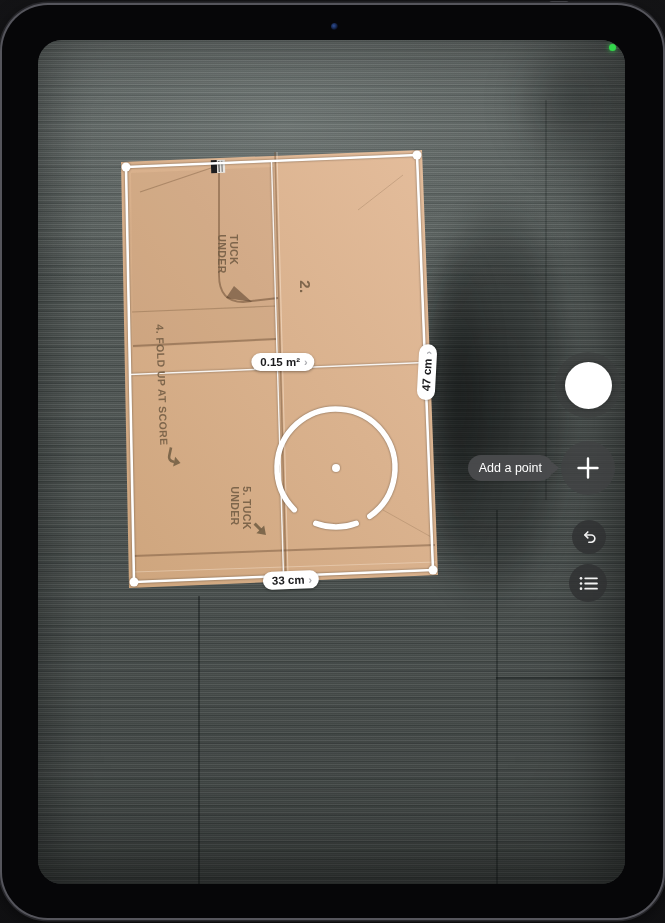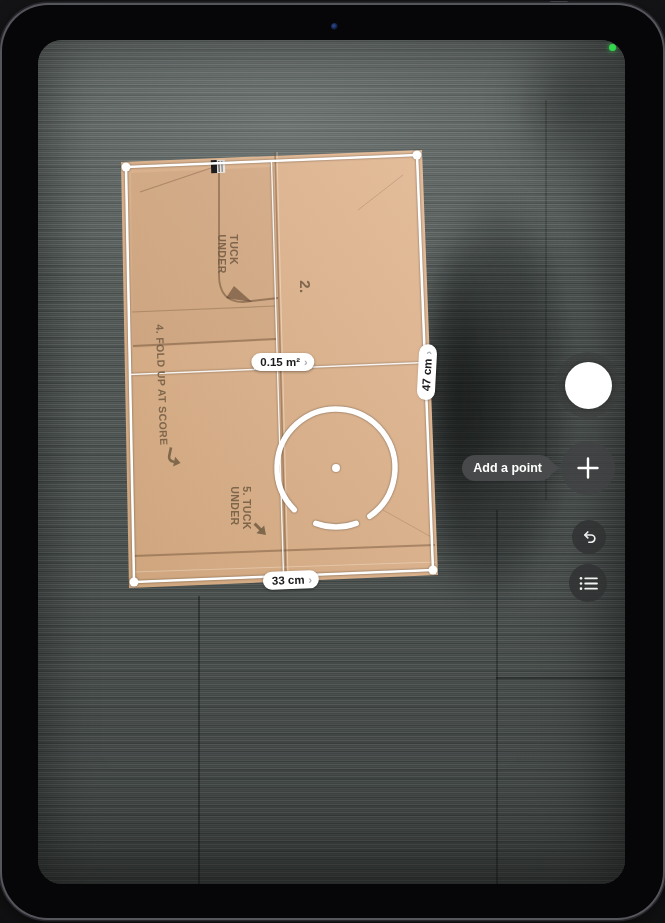--- a/index.html
+++ b/index.html
@@ -54,21 +54,21 @@
   
   .hud-circle{position:absolute;border-radius:50%;display:flex;align-items:center;justify-content:center;}
   .shutter-ring{left:517px;top:312px;width:66px;height:66px;background:rgba(58,61,60,.55);}
   .shutter-core{width:47px;height:47px;border-radius:50%;background:#ffffff;box-shadow:0 0 6px rgba(0,0,0,.3);}
   .btn-add{left:523px;top:401px;width:54px;height:54px;background:rgba(64,65,66,.78);}
   .btn-undo{left:534px;top:480px;width:34px;height:34px;background:rgba(48,49,50,.82);}
   .btn-list{left:531px;top:524px;width:38px;height:38px;background:rgba(48,49,50,.82);}
   .tooltip{
     position:absolute;right:72px;top:415px;height:26px;display:flex;align-items:center;
     background:rgba(74,75,77,.95);border-radius:13px;padding:0 11px;
-    color:#fff;font-size:12.5px;white-space:nowrap;font-weight:bold;
+    color:#fff;font-size:12.5px;white-space:nowrap;
   }
   .tooltip::after{
     content:"";position:absolute;right:-6px;top:50%;transform:translateY(-50%);
     border-left:7px solid rgba(74,75,77,.95);border-top:6px solid transparent;border-bottom:6px solid transparent;
   }
   .cam-dot{position:absolute;left:571px;top:4px;width:7px;height:7px;border-radius:50%;
     background:#32d74b;box-shadow:0 0 5px rgba(50,215,75,.8);}
 </style>
 </head>
 <body>

